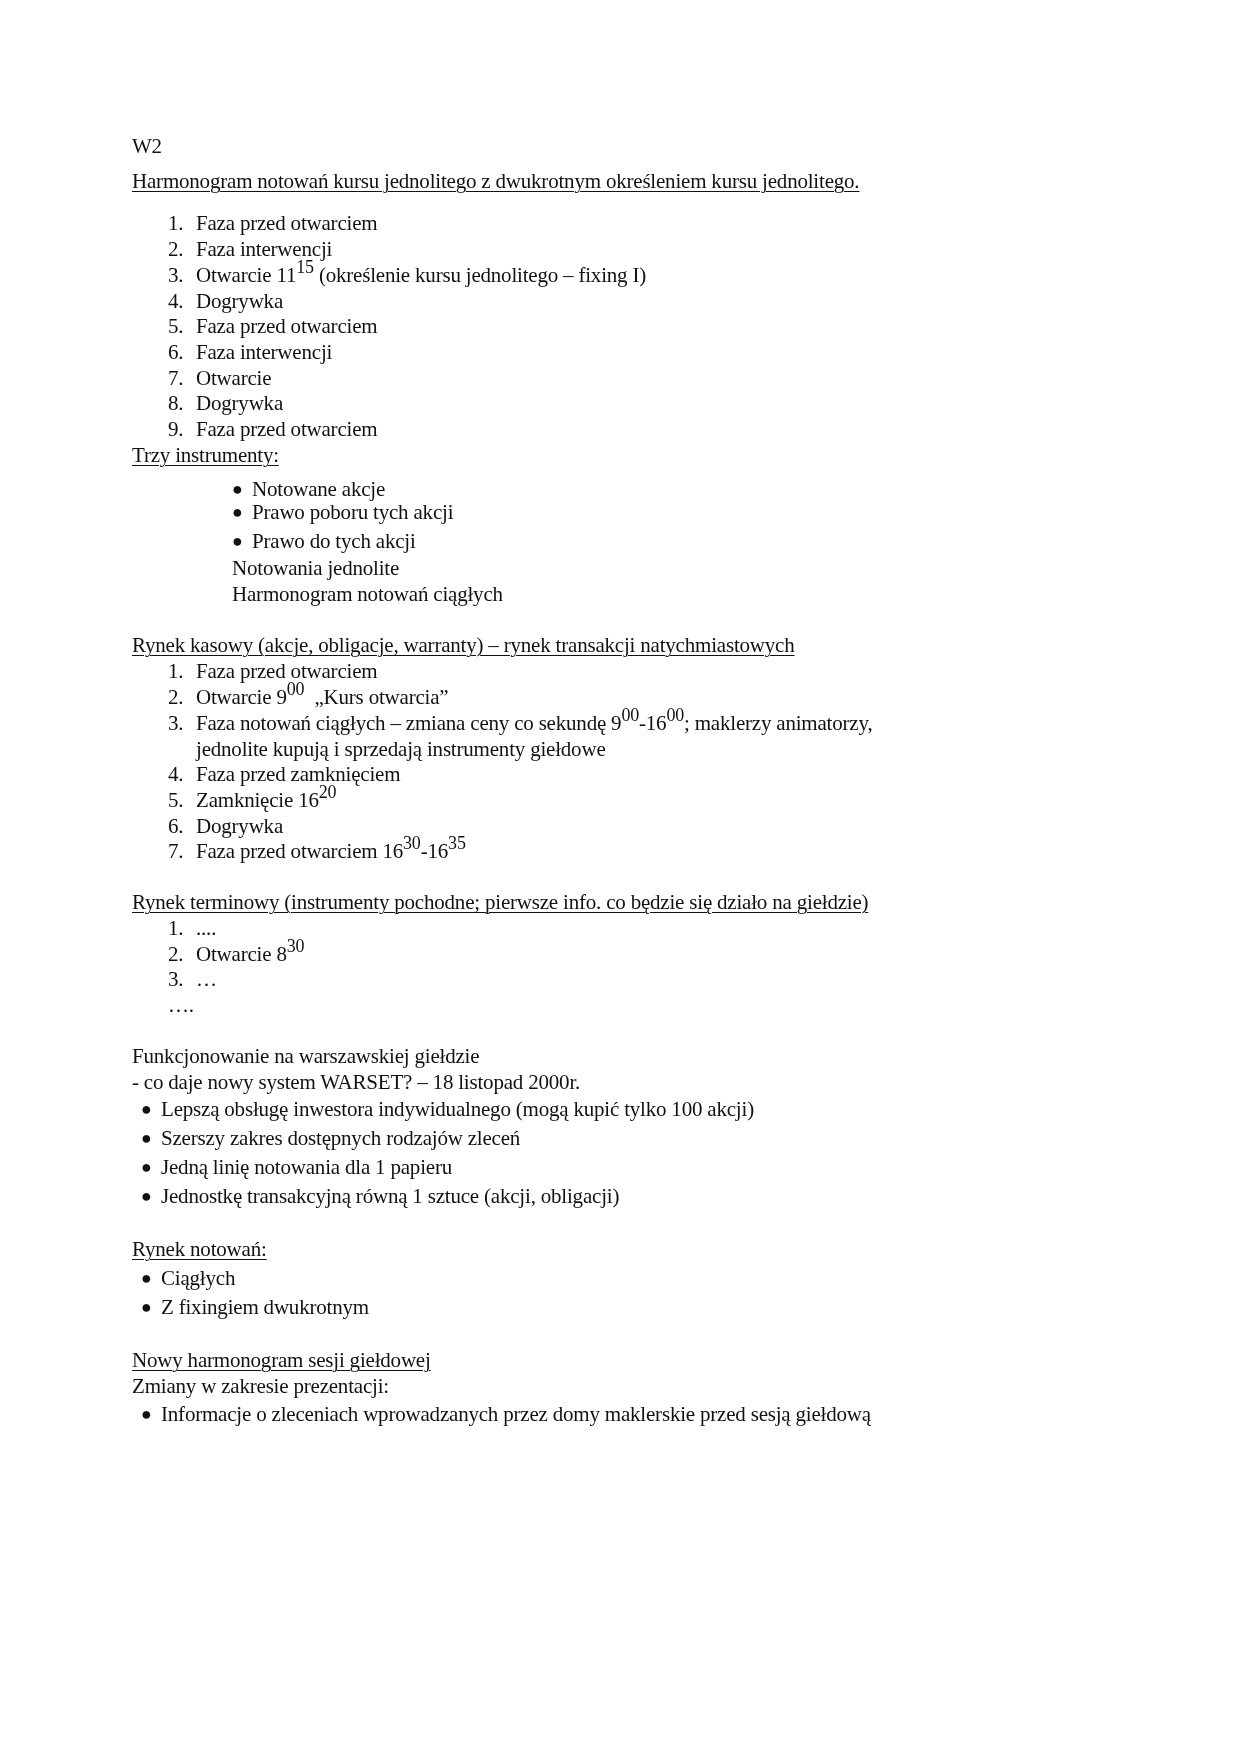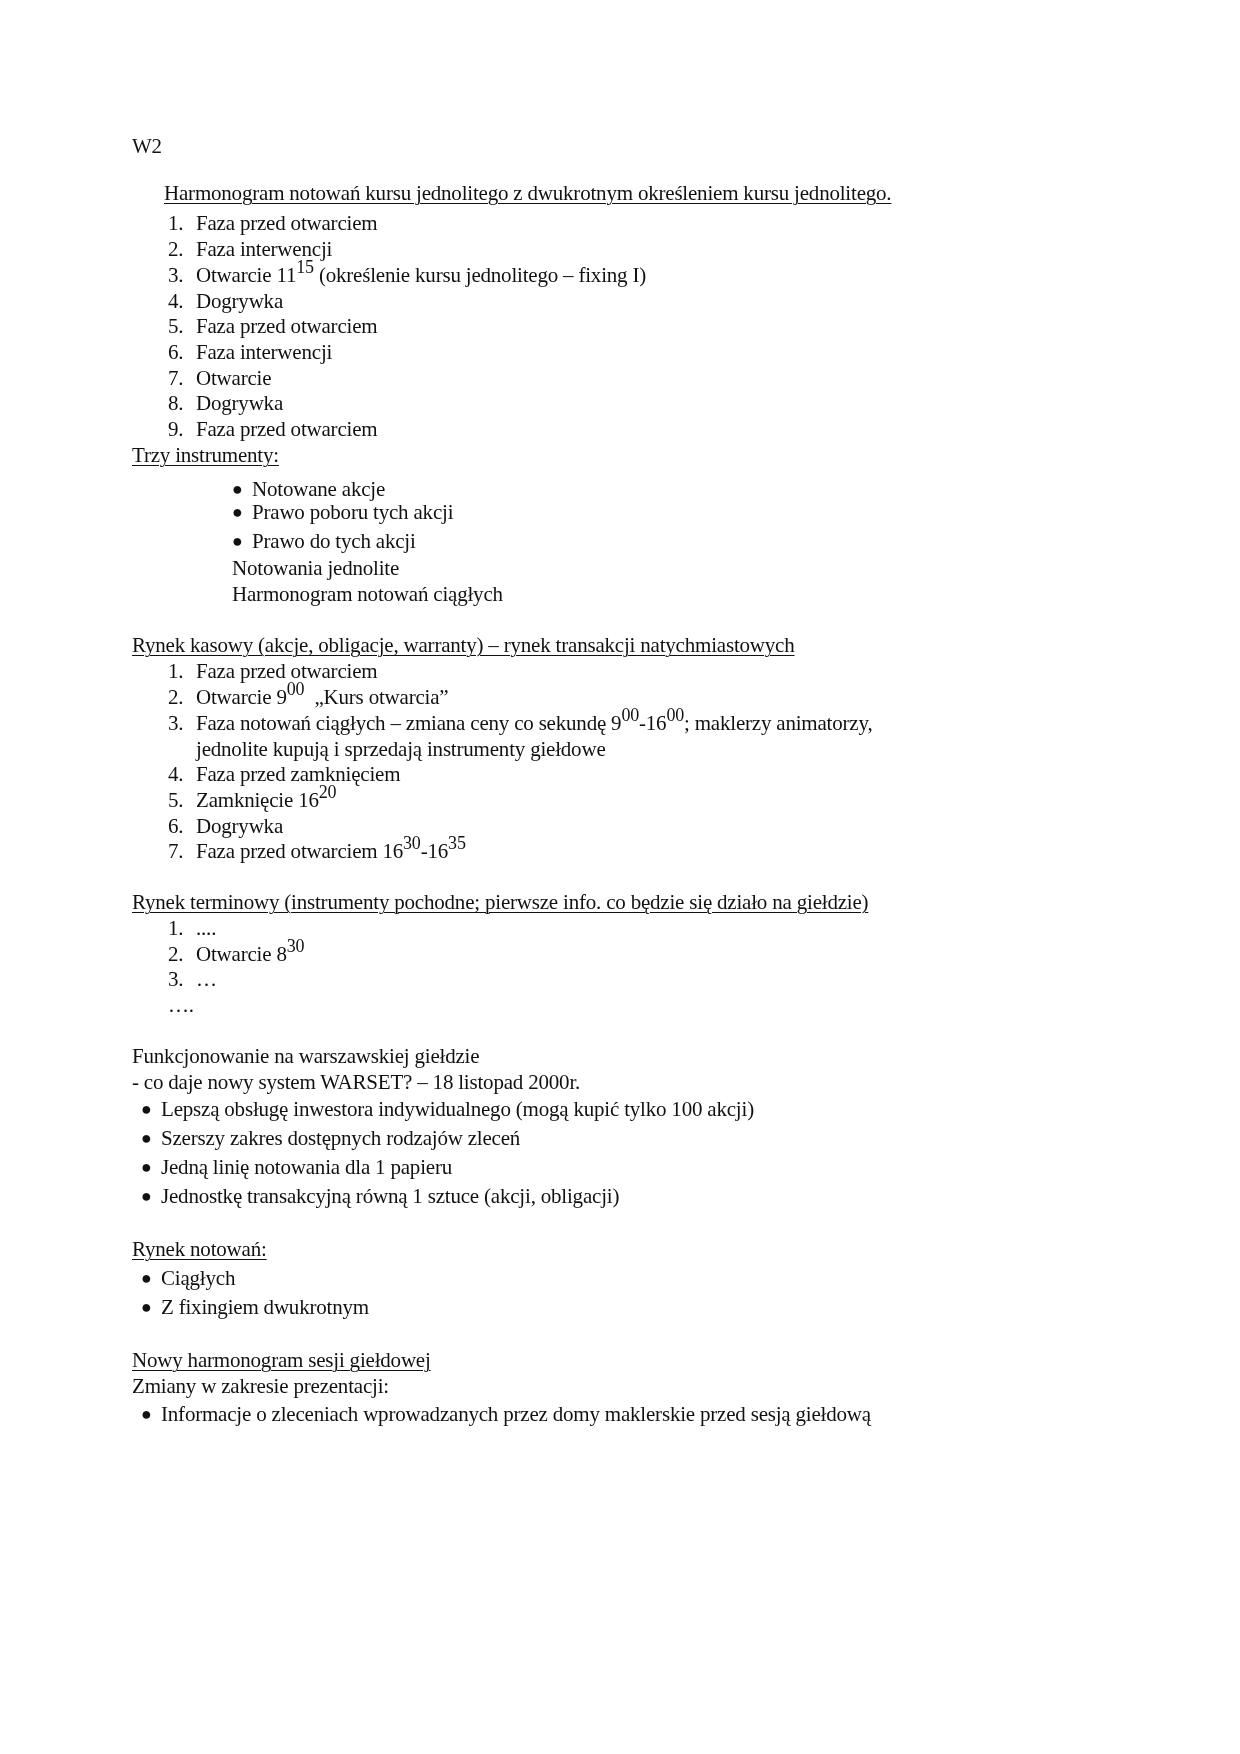--- a/index.html
+++ b/index.html
@@ -15,21 +15,21 @@
     .bul { display: inline-block; width: 20px; font-size: 18px; vertical-align: 1px; }
     sup { font-size: 18px; vertical-align: 9px; line-height: 0; }
   </style>
 </head>
 <body>
 
 <div class="page">
 
   <div class="line" style="left:132px;top:133px;">W2</div>
 
-  <div class="line u" style="left:132px;top:180px;margin-left:32px;">Harmonogram notowań kursu jednolitego z dwukrotnym określeniem kursu jednolitego.</div>
+  <div class="line u" style="left:132px;top:168px;">Harmonogram notowań kursu jednolitego z dwukrotnym określeniem kursu jednolitego.</div>
   <div>
     <div class="line" style="left:168px;top:210px;"><span class="num">1.</span><span>Faza przed otwarciem</span></div>
     <div class="line" style="left:168px;top:236px;"><span class="num">2.</span><span>Faza interwencji</span></div>
     <div class="line" style="left:168px;top:262px;"><span class="num">3.</span><span>Otwarcie 11</span><sup>15</sup><span> (określenie kursu jednolitego – fixing I)</span></div>
     <div class="line" style="left:168px;top:288px;"><span class="num">4.</span><span>Dogrywka</span></div>
     <div class="line" style="left:168px;top:313px;"><span class="num">5.</span><span>Faza przed otwarciem</span></div>
     <div class="line" style="left:168px;top:339px;"><span class="num">6.</span><span>Faza interwencji</span></div>
     <div class="line" style="left:168px;top:365px;"><span class="num">7.</span><span>Otwarcie</span></div>
     <div class="line" style="left:168px;top:390px;"><span class="num">8.</span><span>Dogrywka</span></div>
     <div class="line" style="left:168px;top:416px;"><span class="num">9.</span><span>Faza przed otwarciem</span></div>

